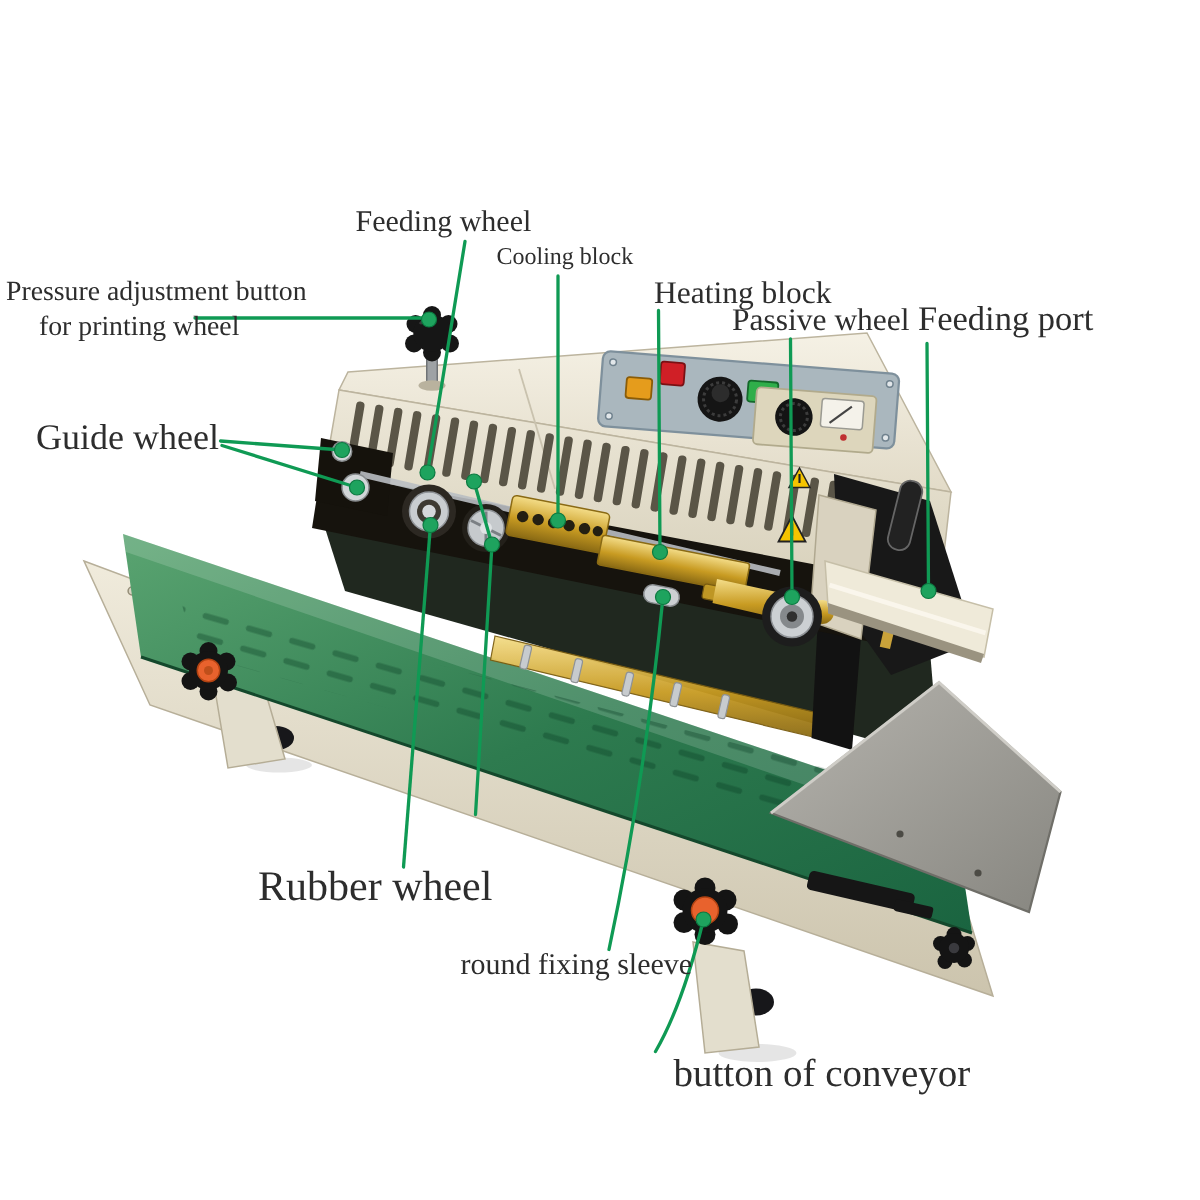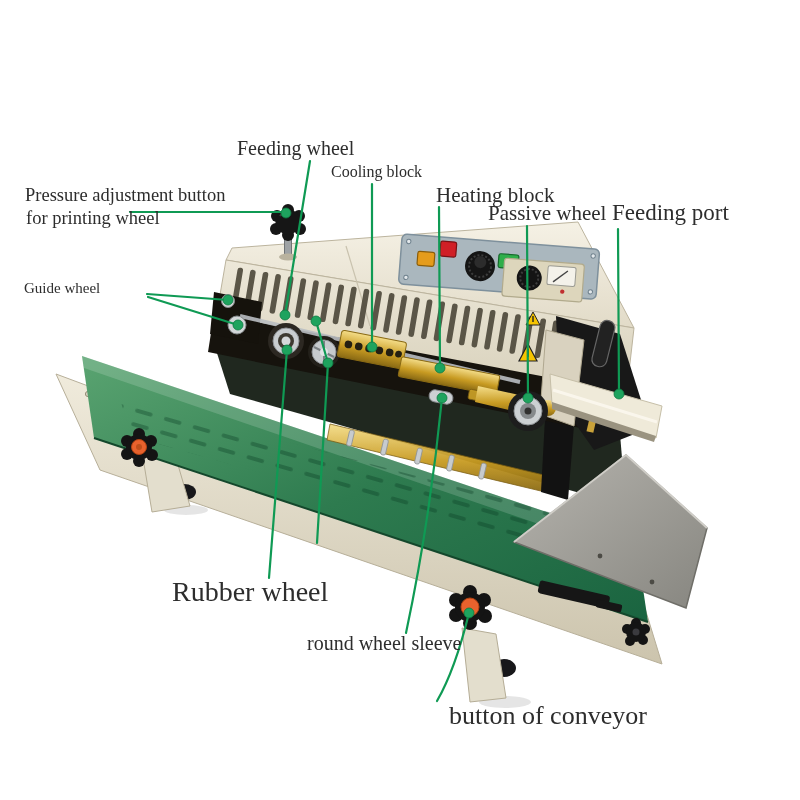--- a/index.html
+++ b/index.html
@@ -4,27 +4,27 @@
 <style>
   html,body{margin:0;padding:0;background:#ffffff;}
   #stage{position:relative;width:800px;height:800px;background:#ffffff;overflow:hidden;
          font-family:"Liberation Serif","DejaVu Serif",serif;}
   #machine-svg{position:absolute;left:0;top:0;}
   .leader{fill:none;stroke:var(--leader-green,#0f9a54);stroke-width:2.2;stroke-linecap:round;}
   .dot{fill:var(--dot-green,#1ea35e);stroke:#0c7a41;stroke-width:.8;}
   .lbl{position:absolute;color:var(--text-color,#2d2d2d);white-space:nowrap;line-height:1.08;}
   .lbl span{display:block;margin-left:24px;}
   .l-pressure{left:2px;top:184px;font-size:18.5px;line-height:23px;}
-  .l-pressure .ind{margin-left:23px;}
+  .l-pressure .ind{margin-left:2px;}
   .l-printing{left:237px;top:138px;font-size:20px;}
   .l-cooling{left:331px;top:163px;font-size:16px;}
   .l-heating{left:392px;top:184px;font-size:21px;margin-left:44px;}
   .l-passive{left:488px;top:202px;font-size:21px;}
   .l-feeding{left:612px;top:201px;font-size:23px;text-align:center;}
-  .l-guide{left:24px;top:280px;font-size:15px;}
+  .l-guide{left:24px;top:280px;font-size:24px;}
   .l-driving{left:283px;top:540px;font-size:26px;}
   .l-rubber{left:172px;top:577px;font-size:28px;}
   .l-sleeve{left:307px;top:633px;font-size:20px;}
   .l-updown{left:425px;top:700px;font-size:26px;line-height:32px;}
 </style>
 </head>
 <body>
 
 <div id="stage">
 
@@ -320,17 +320,17 @@
     <span class="ind">Pressure adjustment button</span>
     <span>for printing wheel</span>
   </div>
   <div class="lbl l-printing">Feeding wheel</div>
   <div class="lbl l-cooling">Cooling block</div>
   <div class="lbl l-heating">Heating block</div>
   <div class="lbl l-passive">Passive wheel</div>
   <div class="lbl l-feeding">Feeding port</div>
   <div class="lbl l-guide">Guide wheel</div>
   <div class="lbl l-rubber">Rubber wheel</div>
-  <div class="lbl l-sleeve">round wheel sleeve</div>
+  <div class="lbl l-sleeve">round fixing sleeve</div>
   <div class="lbl l-updown">
     <span>button of conveyor</span>
   </div>
 </div>
 
 </body></html>

